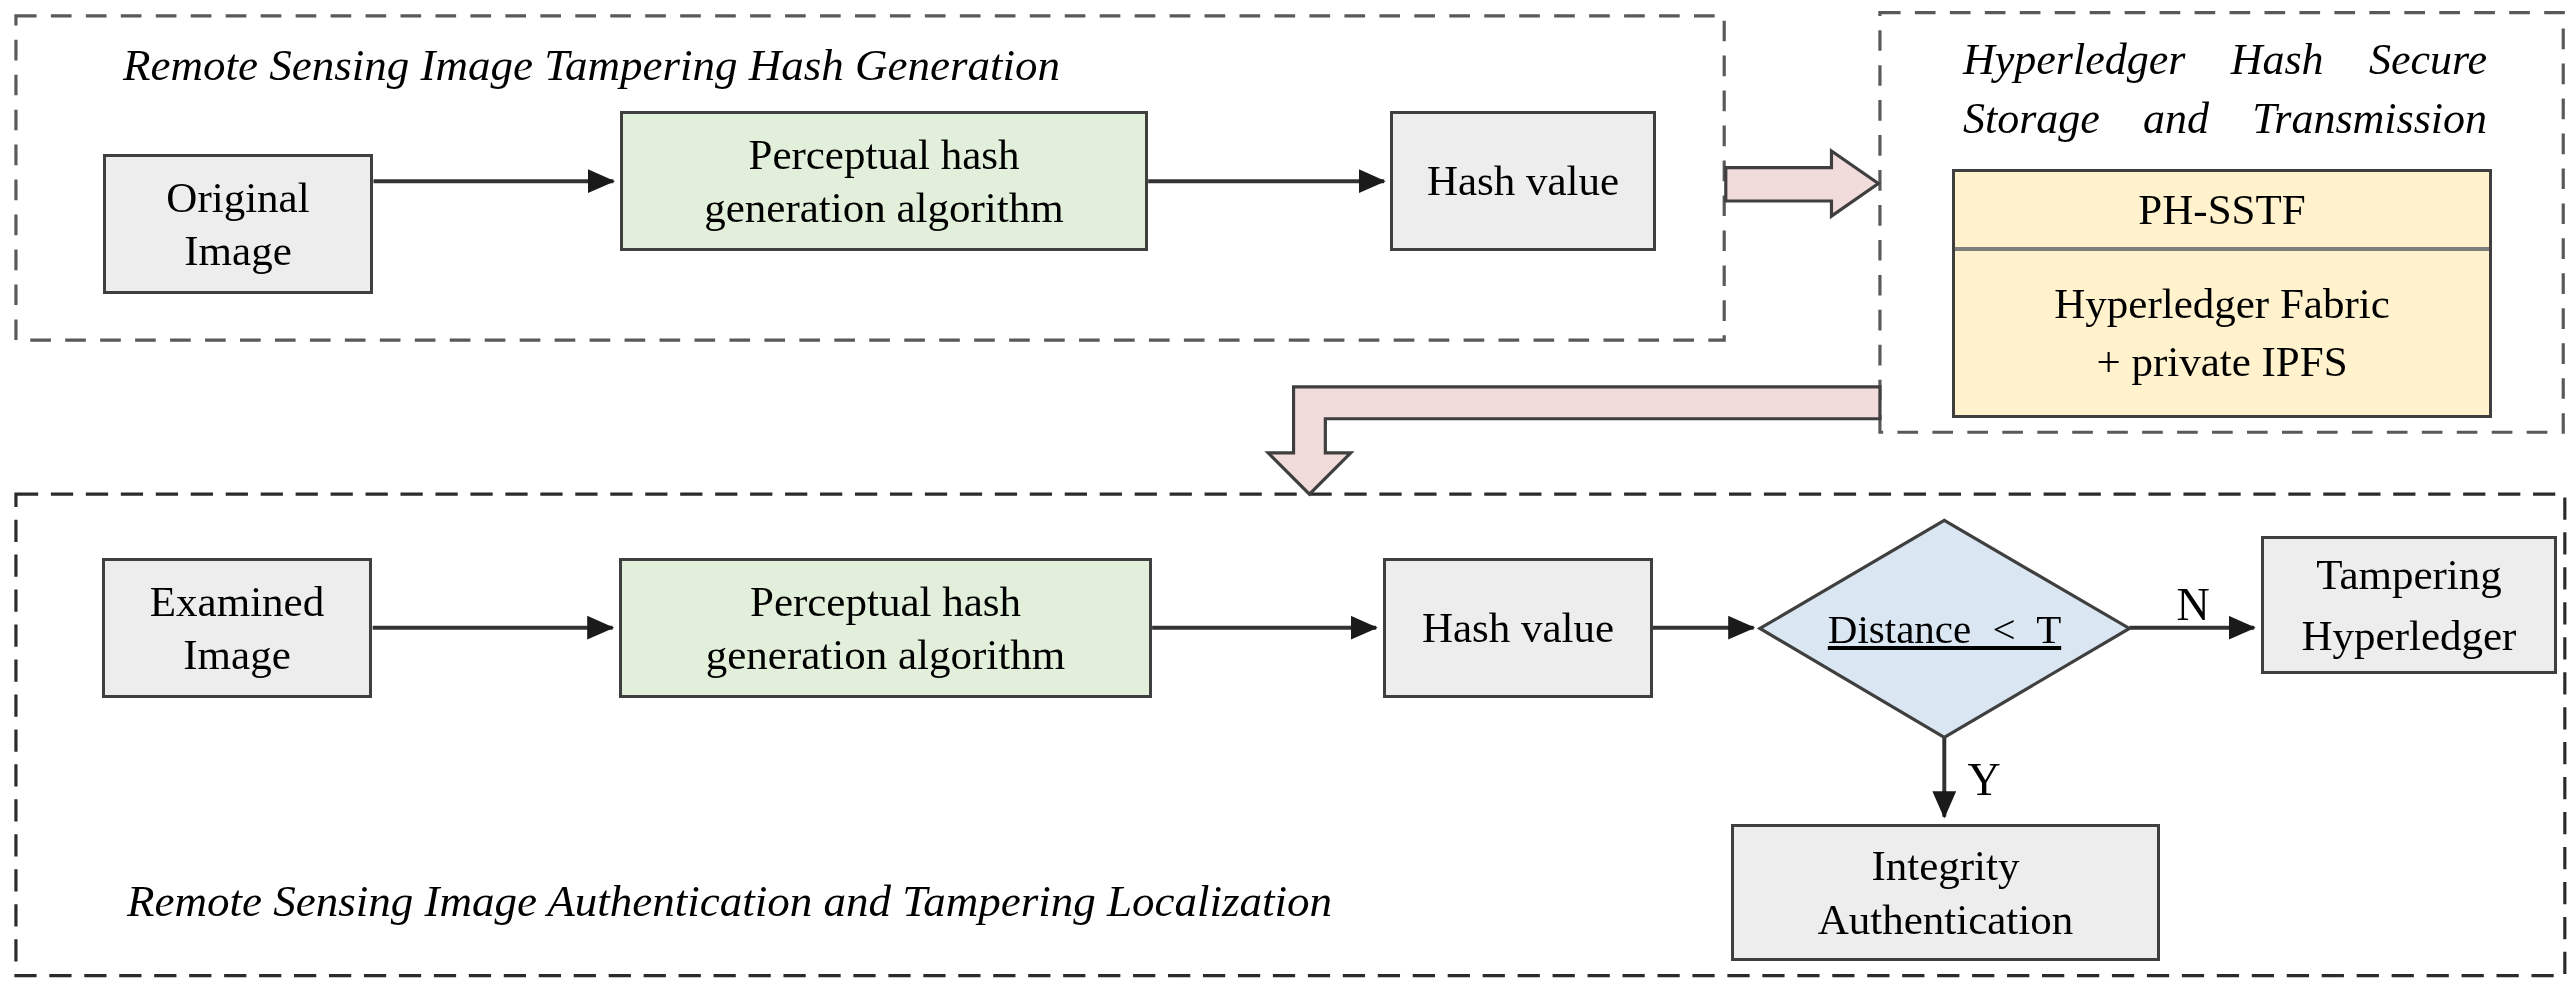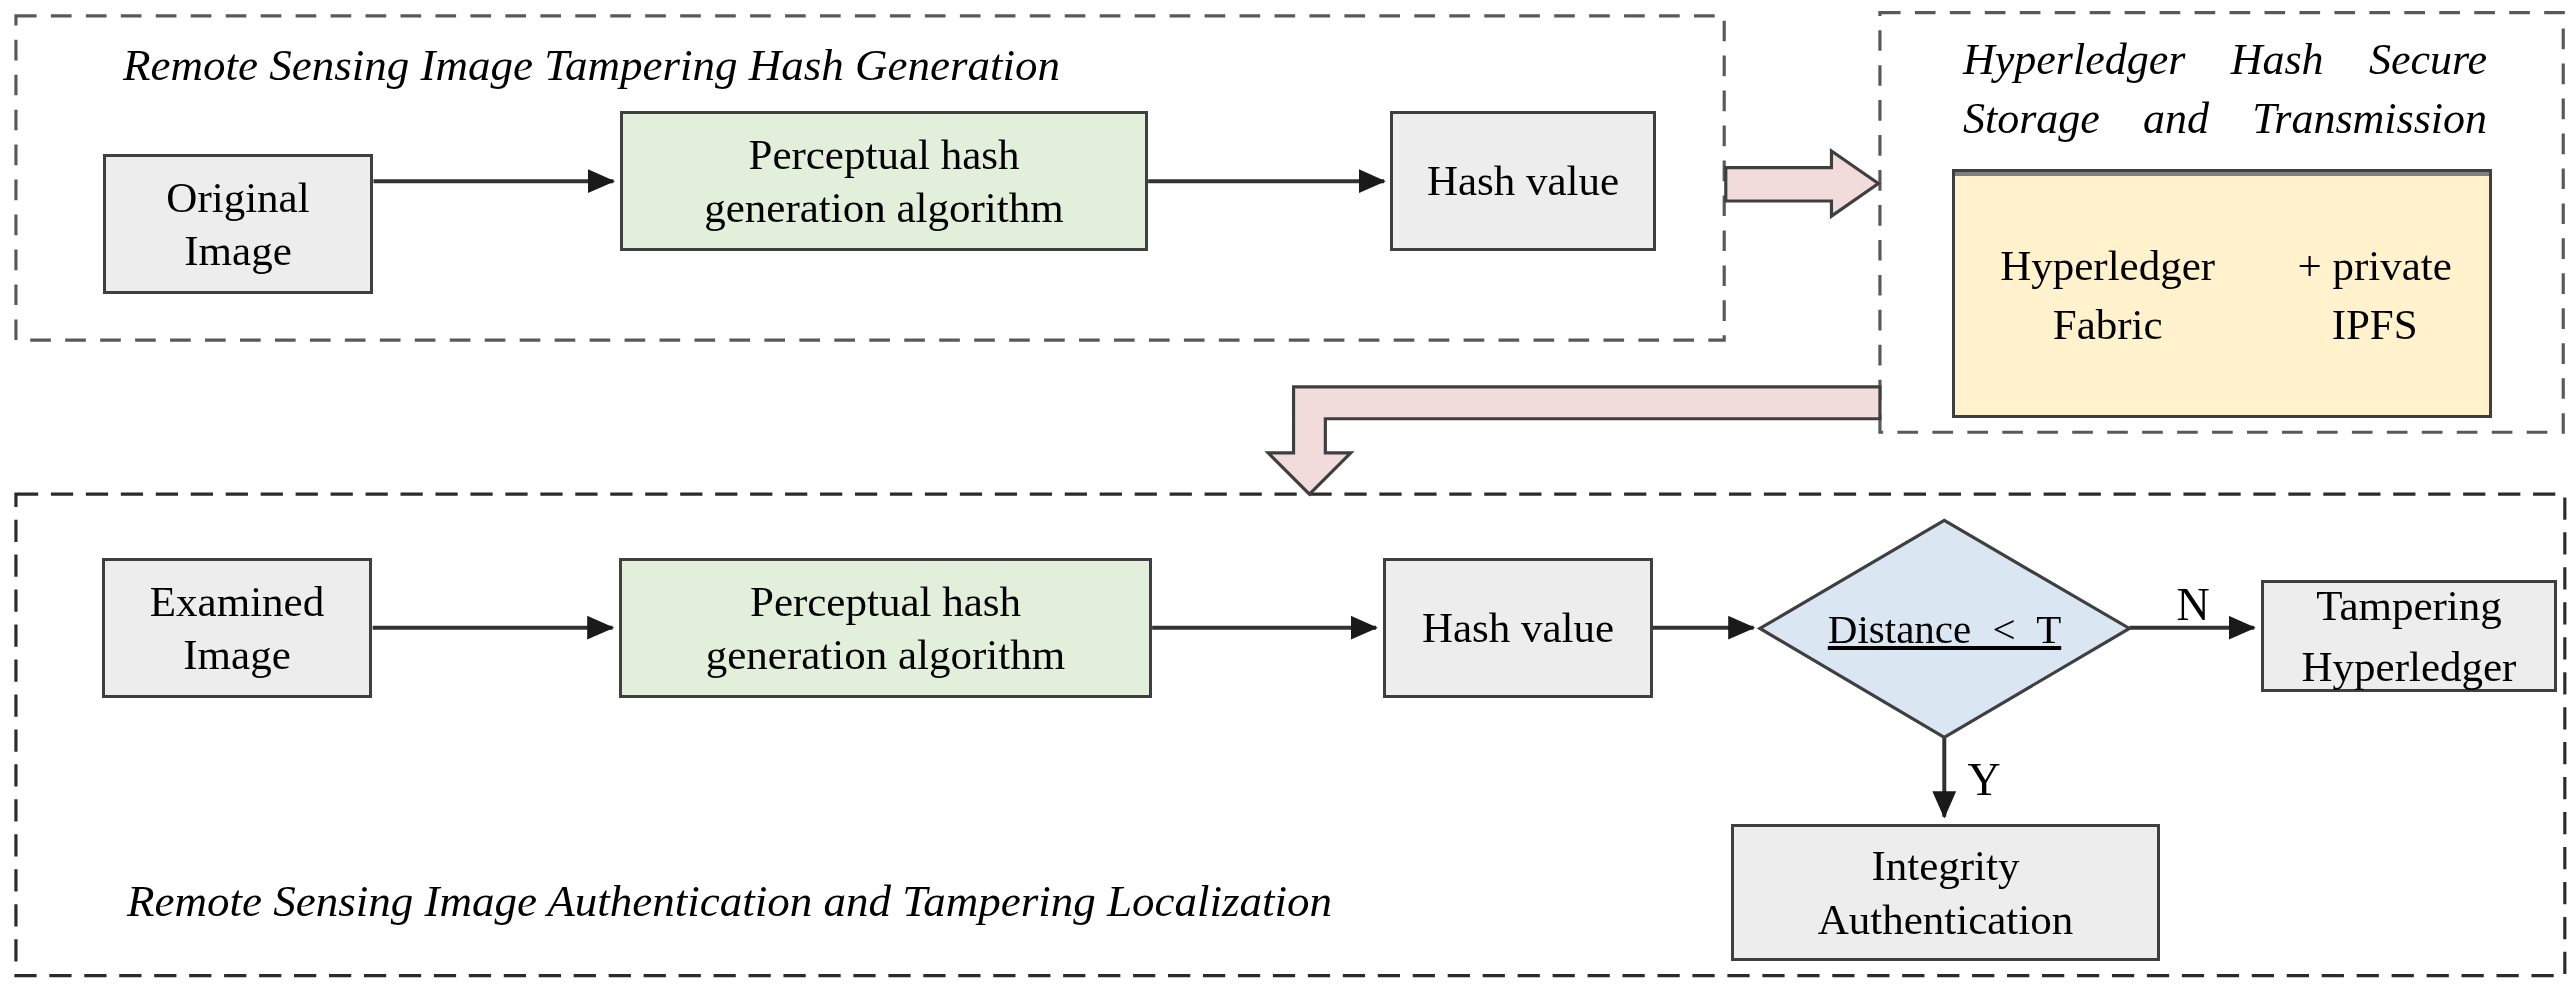--- a/index.html
+++ b/index.html
@@ -15,21 +15,21 @@
     font-size:43px; line-height:1.24; text-align:center;
   }
   .node.green{background:var(--node-green);justify-content:center;}
   .yellowbox{
     position:absolute; z-index:2; box-sizing:border-box;
     border:3.2px solid var(--border-dark); background:var(--node-yellow);
     display:flex; flex-direction:column; font-size:43px; text-align:center;
   }
   .yellowbox .sec1{height:75px; display:flex; align-items:center; justify-content:center;}
   .yellowbox .sec2{flex:1; border-top:4px solid var(--divider-gray);
-    display:flex; flex-direction:row; align-items:center; justify-content:center; line-height:1.35;}
+    display:flex; flex-direction:column; align-items:center; justify-content:center; line-height:1.35;}
   .title{
     position:absolute; z-index:3; font-style:italic; font-size:45px; line-height:1.15;
     white-space:nowrap;
   }
   .storage-title{position:absolute; z-index:3; font-style:italic; font-size:44px;
     line-height:1.35; width:524px; white-space:normal;}
   .storage-title .jline{text-align:justify; text-align-last:justify;}
   .decision-label{
     position:absolute; z-index:3; display:flex; align-items:center; justify-content:center;
     font-size:41px; word-spacing:11px; text-align:center;text-decoration:underline;
@@ -85,20 +85,21 @@
   <div class="node green" style="left:620px; top:111px; width:528px; height:140px;">
     <span>Perceptual hash</span>
     <span>generation algorithm</span>
   </div>
 
   <div class="node" style="left:1390px; top:111px; width:266px; height:140px;">
     <span>Hash value</span>
   </div>
 
   <div class="yellowbox" style="left:1952px; top:169px; width:540px; height:249px;">
+    <div class="sec1">PH-SSTF</div>
     <div class="sec2">
       <span>Hyperledger Fabric</span>
       <span>+ private IPFS</span>
     </div>
   </div>
 
   <div class="node" style="left:102px; top:558px; width:270px; height:140px;">
     <span>Examined</span>
     <span>Image</span>
   </div>
@@ -110,21 +111,21 @@
 
   <div class="node" style="left:1383px; top:558px; width:270px; height:140px;">
     <span>Hash value</span>
   </div>
 
   <div class="decision-label" style="left:1780px; top:559px; width:329px; height:140px;">Distance &lt; T</div>
 
   <div class="edge-label" style="left:2165px; top:578px;">N</div>
   <div class="edge-label" style="left:1956px; top:753px;">Y</div>
 
-  <div class="node" style="left:2261px; top:580px; width:296px; height:112px;gap:7px;">
+  <div class="node" style="left:2261px; top:536px; width:296px; height:138px;gap:7px;">
     <span>Tampering</span>
     <span>Hyperledger</span>
   </div>
 
   <div class="node" style="left:1731px; top:824px; width:429px; height:137px;">
     <span>Integrity</span>
     <span>Authentication</span>
   </div>
 
 </div>

